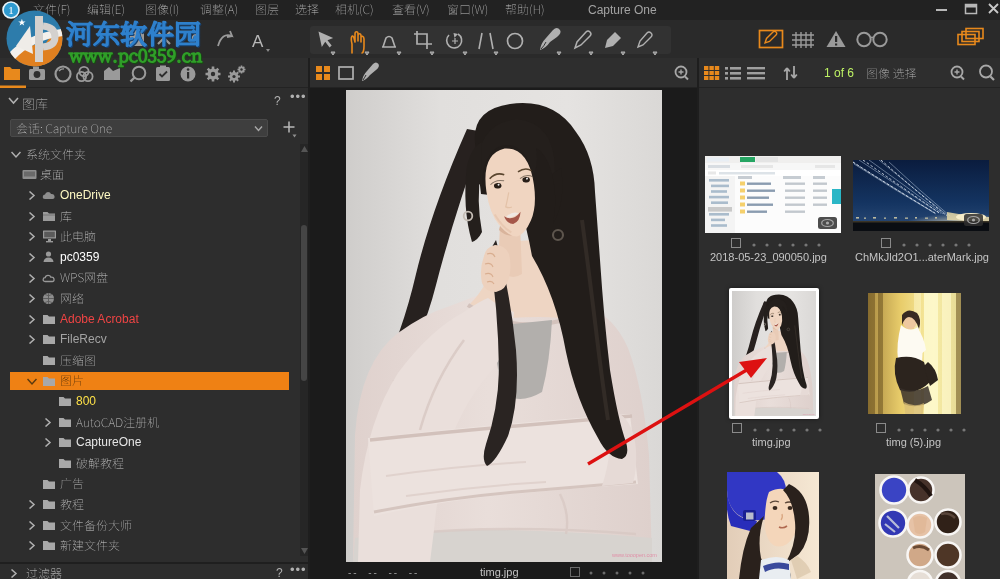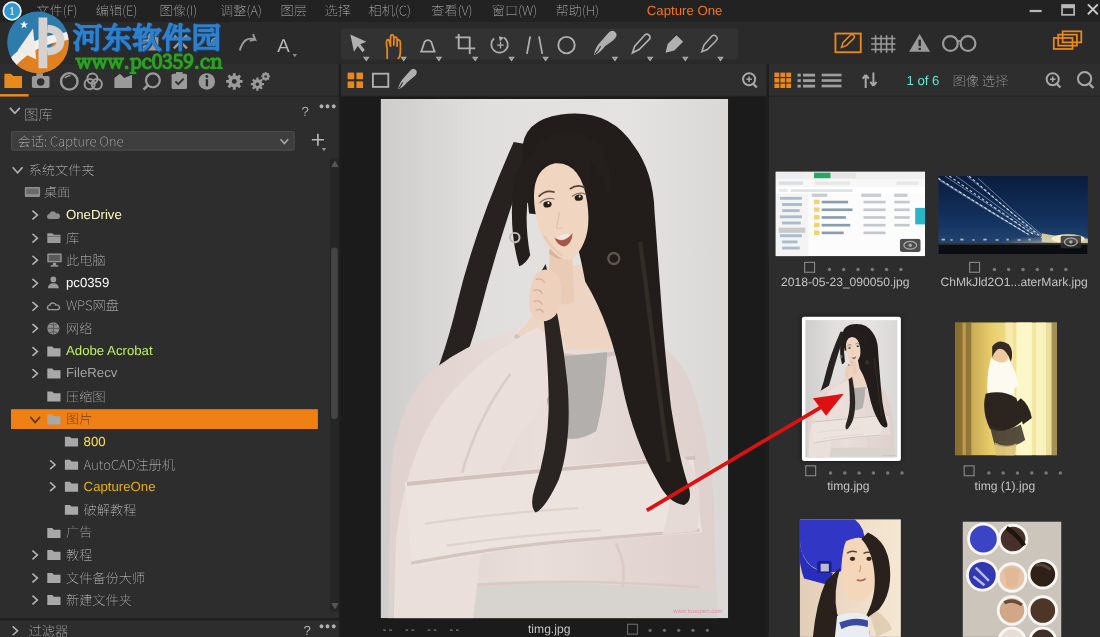--- a/index.html
+++ b/index.html
@@ -96,21 +96,21 @@
     </svg>
 <svg style="position:absolute;left:505px;top:1px;overflow:visible" width="42" height="18">
       <g transform="translate(0 13) scale(0.012000 -0.012000)" fill="#c8c8c8">
         <path transform="translate(0 0)" d="M79 740H533V711H79ZM59 472H545V442H59ZM100 611H520V581H100ZM599 786H895V757H628V299H599ZM885 786H891L897 788L915 772Q884 732 848 688Q811 643 776 603Q847 562 876 525Q905 488 906 452Q907 425 895 407Q883 389 863 379Q852 375 836 372Q820 368 808 366Q780 364 747 364Q714 364 684 367Q683 373 680 380Q677 388 672 394Q710 390 744 390Q779 389 804 391Q816 393 828 395Q839 397 849 401Q879 414 879 452Q878 484 846 520Q815 556 739 598Q768 630 794 662Q821 695 844 726Q868 756 885 781ZM303 831H332V582Q332 561 324 523Q316 485 294 440Q271 395 227 350Q183 306 111 272Q107 277 101 284Q95 290 89 294Q160 325 202 364Q245 403 266 444Q288 484 296 520Q303 557 303 582ZM483 335H513V-70H483ZM167 253H833V224H196V-18H167ZM820 253H850V35Q850 19 844 10Q838 0 821 -5Q804 -9 764 -10Q725 -10 656 -10Q655 -4 652 3Q648 10 644 17Q684 17 716 16Q747 16 768 16Q790 17 799 17Q813 18 816 22Q820 25 820 35Z"></path>
         <path transform="translate(1000 0)" d="M462 593H908V564H462ZM892 593H921Q921 593 921 588Q921 584 921 579Q921 574 921 571Q917 409 912 298Q908 187 902 118Q896 49 887 12Q878 -25 866 -40Q855 -54 840 -60Q826 -65 805 -65Q783 -66 744 -65Q706 -64 665 -61Q664 -53 662 -45Q660 -37 655 -31Q704 -35 744 -36Q785 -36 800 -36Q814 -37 823 -34Q832 -32 839 -23Q850 -11 858 26Q866 62 872 132Q878 202 883 313Q888 424 892 585ZM662 831H691Q691 726 688 620Q685 514 672 413Q658 312 628 221Q597 130 542 55Q487 -20 401 -73Q397 -68 389 -62Q381 -57 375 -53Q461 -3 515 70Q569 144 600 234Q630 323 643 422Q656 522 659 626Q662 730 662 831ZM118 775H422V125H392V746H147V61H118ZM44 58Q98 70 170 86Q242 101 324 119Q406 137 488 155L490 127Q411 109 332 91Q252 73 180 57Q108 41 51 28ZM133 553H402V523H133ZM133 333H402V304H133Z"></path>
         <path transform="translate(2000 0)" d="M244 -191Q177 -82 138 40Q99 161 99 306Q99 451 138 573Q177 695 244 804L265 790Q199 686 166 562Q132 438 132 306Q132 174 166 50Q199 -74 265 -178Z"></path>
         <path transform="translate(2299 0)" d="M110 0V726H147V404H551V726H589V0H551V371H147V0Z"></path>
         <path transform="translate(2997 0)" d="M55 -191 33 -178Q99 -74 133 50Q167 174 167 306Q167 438 133 562Q99 686 33 790L55 804Q123 695 162 573Q200 451 200 306Q200 161 162 40Q123 -82 55 -191Z"></path>
       </g>
     </svg>
-<div class="txt" style="left:588px;top:3px;font-size:12px;color:#f97316">Capture One</div>
+<div class="txt" style="left:588px;top:3px;font-size:12px;color:#a3a3a3">Capture One</div>
 <svg class="abs" style="left:2px;top:1px" width="18" height="18">
 <circle cx="9" cy="9" r="8" fill="#2f9ad0" stroke="#e8f4fa" stroke-width="1.6"></circle>
 <text x="9" y="13" font-family="Liberation Serif" font-size="11" fill="#fff" text-anchor="middle">1</text>
     </svg>
 <svg class="abs" style="left:930px;top:0" width="70" height="20">
 <rect x="6" y="9" width="11" height="2" fill="#b8b8b8"></rect>
 <rect x="35.5" y="4.5" width="11" height="9" fill="none" stroke="#b8b8b8" stroke-width="1.5"></rect>
 <rect x="35.5" y="4.5" width="11" height="3" fill="#b8b8b8"></rect>
 <path d="M59 4 L68 13 M68 4 L59 13" stroke="#c8c8c8" stroke-width="1.8"></path>
     </svg>
@@ -364,21 +364,21 @@
         <path transform="translate(0 0)" d="M427 643 458 638Q421 454 358 308Q294 163 193 63Q191 66 186 70Q182 73 177 77Q172 81 168 83Q235 146 285 232Q335 318 370 422Q405 526 427 643ZM722 640 751 635Q717 448 654 302Q590 156 487 57Q484 60 480 64Q475 67 470 70Q466 74 462 76Q532 139 582 224Q632 310 666 415Q701 520 722 640ZM200 573 225 585Q263 536 302 481Q340 426 376 370Q411 314 440 263Q469 212 488 171L462 157Q443 199 414 251Q384 303 348 359Q313 415 275 470Q237 525 200 573ZM496 572 522 583Q561 530 601 470Q641 411 678 350Q715 290 746 234Q776 178 795 133L769 121Q749 166 718 222Q688 279 651 340Q614 400 574 460Q535 520 496 572ZM100 766H893V736H130V-68H100ZM875 766H905V-15Q905 -37 897 -48Q889 -58 872 -63Q856 -66 820 -67Q784 -68 719 -67Q718 -64 716 -59Q713 -54 711 -48Q709 -43 706 -39Q741 -40 771 -40Q801 -40 822 -40Q843 -39 851 -39Q864 -38 870 -34Q875 -29 875 -16Z"></path>
         <path transform="translate(1000 0)" d="M68 195Q67 199 65 206Q63 212 61 218Q59 225 57 229Q70 231 88 250Q107 269 130 297Q142 311 166 342Q191 374 222 418Q254 461 286 512Q318 563 345 614L376 599Q312 492 240 392Q169 291 96 217V216Q96 216 92 214Q88 212 82 209Q76 206 72 202Q68 199 68 195ZM68 195V224L90 240L358 303Q358 297 360 290Q361 282 362 277Q268 253 212 239Q155 225 126 216Q98 208 86 204Q74 199 68 195ZM62 432Q61 436 59 442Q57 448 55 454Q53 461 51 465Q62 467 76 484Q89 502 105 528Q114 542 132 572Q149 601 170 642Q191 683 212 730Q234 776 251 822L280 809Q253 744 222 680Q191 616 158 558Q124 501 89 454V453Q89 453 85 451Q81 449 76 446Q70 443 66 440Q62 436 62 432ZM62 432V460L84 474L281 499Q281 492 281 484Q281 476 282 472Q213 462 172 455Q130 448 108 444Q86 440 76 438Q67 435 62 432ZM52 33Q94 42 148 54Q202 66 263 80Q324 94 387 108L389 80Q300 59 212 39Q125 19 59 2ZM487 293H890V-59H861V264H517V-59H487ZM504 17H875V-13H504ZM548 731H888V702H533ZM879 731H887L894 733L913 720Q866 618 786 538Q707 458 610 400Q513 342 413 306Q411 310 408 314Q404 319 400 324Q396 328 392 330Q491 364 587 420Q683 476 760 552Q837 628 879 723ZM586 843 616 835Q591 774 558 716Q526 657 488 606Q451 556 411 516Q409 519 404 522Q399 526 394 530Q389 533 385 535Q447 592 500 674Q552 755 586 843ZM533 688Q569 606 633 538Q697 469 780 417Q864 365 957 334Q954 331 950 327Q946 323 944 319Q941 315 939 311Q846 345 762 398Q678 452 613 522Q548 592 510 676Z"></path>
       </g>
     </svg>
 <svg class="abs" style="left:28px;top:314.8px" width="8" height="9">
       <path d="M1.5 0.5 L6 4.5 L1.5 8.5" stroke="#b0b0b0" stroke-width="1.5" fill="none"></path>
     </svg>
 <svg class="abs" style="left:42px;top:312.8px" width="14" height="12">
       <path d="M1 2 L5.5 2 L7 3.5 L13 3.5 L13 11 L1 11 Z" fill="#a8a8a8"></path>
     </svg>
-<div class="txt" style="left:60px;top:312px;color:#bef264;font-size:12px">Adobe Acrobat</div>
+<div class="txt" style="left:60px;top:312px;color:#ef4444;font-size:12px">Adobe Acrobat</div>
 <svg class="abs" style="left:28px;top:335.4px" width="8" height="9">
       <path d="M1.5 0.5 L6 4.5 L1.5 8.5" stroke="#b0b0b0" stroke-width="1.5" fill="none"></path>
     </svg>
 <svg class="abs" style="left:42px;top:333.4px" width="14" height="12">
       <path d="M1 2 L5.5 2 L7 3.5 L13 3.5 L13 11 L1 11 Z" fill="#a8a8a8"></path>
     </svg>
 <div class="txt" style="left:60px;top:332px;color:#a3a3a3;font-size:12px">FileRecv</div>
 <svg class="abs" style="left:42px;top:354.0px" width="14" height="12">
       <path d="M1 2 L5.5 2 L7 3.5 L13 3.5 L13 11 L1 11 Z" fill="#a8a8a8"></path>
     </svg>
@@ -425,21 +425,21 @@
         <path transform="translate(4925 0)" d="M183 762H409V732H183ZM50 427H951V398H50ZM169 762H198V471Q198 411 194 341Q189 271 176 198Q164 126 140 56Q115 -13 74 -73Q72 -69 68 -66Q63 -62 58 -58Q54 -55 50 -53Q90 6 114 72Q138 139 150 208Q161 278 165 345Q169 412 169 471ZM392 762H422V-9Q422 -29 415 -40Q408 -50 392 -54Q377 -58 344 -59Q312 -60 258 -60Q257 -54 253 -46Q249 -37 245 -30Q292 -31 326 -31Q361 -31 372 -30Q383 -29 388 -25Q392 -21 392 -10ZM573 762H812V732H573ZM556 762H585V473Q585 413 581 344Q577 274 566 202Q554 130 531 60Q508 -9 470 -69Q468 -66 464 -62Q460 -58 456 -54Q451 -51 447 -49Q484 10 506 76Q527 143 538 212Q549 281 552 348Q556 415 556 473ZM801 762H830V-20Q830 -42 823 -52Q816 -63 800 -66Q784 -70 750 -71Q716 -72 659 -72Q658 -68 656 -63Q653 -58 651 -52Q649 -47 646 -43Q695 -44 732 -44Q768 -44 779 -43Q791 -42 796 -38Q801 -33 801 -20Z"></path>
         <path transform="translate(5925 0)" d="M525 774H808V745H525ZM508 774H537V456Q537 395 532 326Q526 257 510 187Q494 117 462 51Q430 -15 377 -72Q375 -69 371 -66Q367 -62 362 -58Q358 -54 354 -52Q406 3 437 66Q468 130 483 197Q498 264 503 330Q508 396 508 456ZM789 774H819V42Q819 13 821 -4Q823 -22 828 -26Q840 -32 853 -32Q861 -32 872 -32Q884 -32 894 -32Q914 -32 923 -23Q928 -18 932 -10Q935 -2 936 17Q938 35 939 76Q940 117 941 173Q947 166 955 162Q963 158 970 156Q970 127 969 94Q968 62 967 36Q966 9 965 -2Q959 -39 942 -51Q932 -56 922 -58Q912 -61 897 -61Q889 -61 874 -61Q860 -61 852 -61Q841 -61 829 -58Q817 -56 807 -49Q800 -44 796 -36Q792 -27 790 -6Q789 16 789 58ZM59 608H439V578H59ZM243 831H273V-68H243ZM243 596 270 588Q255 527 232 462Q208 397 179 335Q150 273 119 220Q88 167 57 131Q53 136 46 143Q40 150 35 154Q65 189 96 239Q127 289 155 348Q183 408 206 472Q229 535 243 596ZM268 464Q279 454 303 430Q327 406 354 378Q382 349 405 324Q428 300 437 289L413 263Q402 277 380 302Q358 328 332 357Q306 386 283 410Q260 435 247 447Z"></path>
       </g>
     </svg>
 <svg class="abs" style="left:44px;top:438.4px" width="8" height="9">
       <path d="M1.5 0.5 L6 4.5 L1.5 8.5" stroke="#b0b0b0" stroke-width="1.5" fill="none"></path>
     </svg>
 <svg class="abs" style="left:58px;top:436.4px" width="14" height="12">
       <path d="M1 2 L5.5 2 L7 3.5 L13 3.5 L13 11 L1 11 Z" fill="#a8a8a8"></path>
     </svg>
-<div class="txt" style="left:76px;top:435px;color:#eab308;font-size:12px">CaptureOne</div>
+<div class="txt" style="left:76px;top:435px;color:#e5e5e5;font-size:12px">CaptureOne</div>
 <svg class="abs" style="left:58px;top:457.0px" width="14" height="12">
       <path d="M1 2 L5.5 2 L7 3.5 L13 3.5 L13 11 L1 11 Z" fill="#a8a8a8"></path>
     </svg>
 <svg style="position:absolute;left:76px;top:455px;overflow:visible" width="50" height="18">
       <g transform="translate(0 13) scale(0.012000 -0.012000)" fill="#d6d6d6">
         <path transform="translate(0 0)" d="M59 768H381V739H59ZM148 464H349V60H148V89H320V434H148ZM199 757 229 752Q213 658 190 572Q166 485 134 411Q103 337 63 279Q61 282 56 286Q51 289 46 292Q41 296 37 298Q99 381 138 501Q177 621 199 757ZM133 464H162V-26H133ZM458 667H909V637H458ZM903 667H910L916 669L936 660Q921 614 904 564Q886 513 869 479L843 489Q859 521 875 568Q891 616 903 659ZM657 830H686V428H657ZM442 667H472V422Q472 368 468 305Q464 242 453 176Q442 111 420 48Q399 -14 364 -68Q362 -66 357 -63Q352 -60 348 -57Q343 -54 339 -53Q374 0 394 60Q415 121 425 184Q435 247 438 308Q442 369 442 422ZM454 437H865V408H454ZM855 437H861L868 439L886 429Q851 302 784 204Q716 105 630 37Q545 -31 456 -68Q453 -63 447 -55Q441 -47 436 -43Q523 -9 606 56Q690 122 756 216Q823 310 855 429ZM516 426Q552 313 614 220Q676 126 762 58Q847 -9 951 -45Q948 -48 944 -52Q940 -57 936 -62Q933 -66 930 -70Q773 -11 660 116Q546 243 488 418Z"></path>
         <path transform="translate(1000 0)" d="M135 580H436V551H135ZM136 395H437V366H136ZM134 203H435V174H134ZM583 359H923V329H583ZM190 745H385V716H190ZM516 780H905V751H516ZM507 176H953V146H507ZM723 470H753V-68H723ZM274 569H303V-27H274ZM891 780H920Q920 780 920 774Q920 767 919 762Q915 676 910 624Q904 572 897 546Q890 519 879 508Q871 499 860 495Q850 491 831 491Q817 490 787 491Q757 492 724 494Q723 501 722 509Q720 517 716 523Q752 520 784 520Q815 519 825 519Q837 518 844 520Q852 521 856 526Q864 535 870 561Q876 587 881 638Q886 690 891 774ZM609 463 639 457Q623 387 596 323Q568 259 534 213Q531 215 526 218Q521 221 516 224Q511 227 506 228Q542 273 568 334Q593 396 609 463ZM210 831 239 825Q221 759 195 697Q169 635 138 581Q107 527 71 485Q69 488 64 491Q59 494 54 498Q48 501 44 503Q100 563 142 650Q185 736 210 831ZM120 580H149V313Q149 270 146 220Q143 169 135 118Q127 66 111 18Q95 -31 69 -72Q67 -69 62 -66Q57 -64 52 -61Q48 -58 44 -57Q78 -3 94 62Q110 126 115 192Q120 257 120 313ZM427 580H455V-22Q455 -38 450 -46Q445 -55 432 -59Q420 -63 396 -64Q371 -65 329 -65Q328 -59 325 -51Q322 -43 318 -37Q353 -38 378 -38Q403 -38 411 -37Q427 -37 427 -22ZM681 772H712Q702 708 680 649Q659 590 620 543Q582 496 521 466Q517 471 510 476Q504 482 499 486Q559 514 596 559Q633 604 653 659Q673 714 681 772ZM375 745H381L387 747L408 733Q397 702 382 670Q368 639 352 610Q337 581 322 559Q318 563 310 567Q303 571 297 572Q312 594 326 622Q341 651 354 682Q367 712 375 738Z"></path>
         <path transform="translate(2000 0)" d="M128 425H446V396H128ZM94 712H426V682H94ZM49 552H530V523H49ZM245 831H275V535H245ZM504 809 533 800Q460 616 344 478Q227 339 75 247Q73 250 68 254Q63 259 58 263Q53 267 49 270Q204 356 320 494Q435 631 504 809ZM273 287H302V-26Q302 -44 296 -52Q291 -61 277 -65Q262 -69 232 -70Q201 -71 152 -71Q151 -65 148 -57Q144 -49 139 -42Q185 -43 215 -43Q245 -43 256 -42Q267 -41 270 -38Q273 -35 273 -26ZM441 425H448L454 427L476 414Q440 372 390 334Q339 295 292 270Q288 275 282 280Q277 284 272 287Q303 304 334 326Q366 348 394 372Q422 397 441 419ZM50 170Q109 177 188 186Q267 196 358 208Q449 219 541 231V202Q453 191 364 180Q276 168 197 158Q118 147 56 139ZM607 641H952V612H607ZM646 830 676 825Q659 737 634 655Q610 573 579 502Q548 430 510 375Q507 377 502 380Q497 384 492 387Q486 390 482 392Q521 446 552 516Q583 586 606 666Q630 746 646 830ZM855 631 885 626Q858 452 809 320Q760 187 678 91Q597 -5 472 -72Q470 -68 466 -64Q463 -59 459 -54Q455 -50 451 -47Q575 15 655 108Q735 202 782 332Q830 462 855 631ZM617 608Q641 459 684 328Q728 198 796 101Q863 4 957 -47Q953 -50 948 -54Q944 -58 940 -62Q937 -67 934 -71Q839 -15 771 84Q703 184 659 316Q615 449 590 603Z"></path>
         <path transform="translate(3000 0)" d="M662 369H691V-28H662ZM423 380H935V351H423ZM374 -10H957V-39H374ZM446 193H915V164H446ZM495 755V524H864V755ZM466 784H893V495H466ZM240 758H270V-67H240ZM57 548H415V519H57ZM241 539 265 530Q249 478 226 422Q202 366 174 312Q146 258 116 212Q87 165 58 133Q55 138 48 145Q42 152 37 156Q65 186 94 230Q124 274 152 326Q180 378 203 433Q226 488 241 539ZM381 812 406 789Q365 772 308 756Q251 741 188 729Q126 717 68 708Q67 713 64 720Q60 726 57 732Q114 742 176 754Q237 766 292 781Q346 796 381 812ZM266 430Q276 421 296 400Q317 380 342 356Q366 332 386 311Q406 290 414 280L393 256Q384 268 365 290Q346 313 323 338Q300 363 280 384Q260 406 248 416Z"></path>
       </g>
@@ -654,21 +654,21 @@
 <g stroke="#a8a8a8" stroke-width="1.8" fill="#a8a8a8">
 <path d="M88 22 L88 10 M88 10 l-2.8 3.5 M88 10 l2.8 3.5" fill="none"></path>
 <path d="M95 8 L95 20 M95 20 l-2.8 -3.5 M95 20 l2.8 -3.5" fill="none"></path>
 </g>
 <circle cx="258" cy="14" r="5.5" fill="none" stroke="#a8a8a8" stroke-width="1.8"></circle>
 <path d="M258 11.5 L258 16.5 M255.5 14 L260.5 14" stroke="#a8a8a8" stroke-width="1.4"></path>
 <path d="M262 18.5 L265 21.5" stroke="#a8a8a8" stroke-width="2"></path>
 <circle cx="287" cy="13.5" r="6" fill="none" stroke="#a8a8a8" stroke-width="1.8"></circle>
 <path d="M291.5 18.5 L295 22" stroke="#a8a8a8" stroke-width="2.2"></path>
 </svg>
-<div class="txt" style="left:824px;top:66px;color:#5eead4;font-size:12px">1 of 6</div>
+<div class="txt" style="left:824px;top:66px;color:#bef264;font-size:12px">1 of 6</div>
 <svg style="position:absolute;left:866px;top:65px;overflow:visible" width="53" height="18">
       <g transform="translate(0 13) scale(0.012000 -0.012000)" fill="#bebebe">
         <path transform="translate(0 0)" d="M96 781H904V-70H874V752H126V-70H96ZM110 7H896V-22H110ZM392 290 407 314Q445 306 488 294Q530 281 568 266Q607 252 632 239L618 213Q592 226 554 241Q515 256 473 269Q431 282 392 290ZM422 708 450 699Q422 652 384 608Q347 565 305 528Q263 491 220 462Q218 465 213 468Q208 472 203 476Q198 479 194 481Q260 522 322 582Q383 641 422 708ZM692 629H699L705 631L723 619Q686 556 626 505Q565 454 492 414Q418 375 340 347Q263 319 190 302Q188 306 186 311Q183 316 180 320Q177 325 174 327Q246 342 322 368Q398 395 470 432Q541 470 599 518Q657 565 692 622ZM353 589Q398 528 472 478Q547 427 638 391Q729 355 824 337Q820 333 814 326Q809 319 806 312Q712 332 620 370Q528 408 452 460Q376 513 329 577ZM372 629H703V600H354ZM284 164 300 189Q350 183 406 173Q462 163 517 151Q572 139 620 126Q668 114 702 102L687 75Q641 91 573 108Q505 125 429 140Q353 156 284 164Z"></path>
         <path transform="translate(1000 0)" d="M464 759H707V729H464ZM388 590V451H857V590ZM359 620H886V422H359ZM520 378 540 394Q590 358 623 309Q656 260 673 206Q690 153 692 103Q694 53 682 14Q671 -25 648 -44Q631 -60 614 -64Q597 -68 574 -68Q545 -68 509 -65Q508 -60 506 -52Q503 -43 500 -37Q520 -39 538 -40Q556 -41 569 -41Q586 -41 600 -39Q613 -37 626 -25Q646 -9 656 26Q665 61 662 106Q660 152 644 202Q628 251 598 297Q567 343 520 378ZM600 306 623 293Q586 256 530 218Q474 181 414 150Q353 119 301 100Q297 106 291 113Q285 120 280 124Q333 141 394 170Q454 198 509 234Q564 270 600 306ZM650 207 672 195Q631 146 567 100Q503 55 432 18Q361 -18 295 -40Q291 -34 286 -27Q281 -20 276 -16Q342 4 413 38Q484 73 547 117Q610 161 650 207ZM862 359 884 338Q852 315 812 292Q772 268 731 247Q690 226 655 210L637 228Q672 244 714 267Q755 290 794 314Q834 339 862 359ZM502 830 533 825Q496 754 433 672Q370 591 281 523Q279 526 275 530Q271 533 267 536Q263 539 259 541Q317 583 364 634Q411 684 446 735Q481 786 502 830ZM698 759H704L710 761L730 748Q710 707 680 666Q651 625 624 596Q621 601 616 606Q610 610 605 613Q622 631 640 655Q657 679 672 704Q688 730 698 752ZM754 272Q772 216 802 164Q832 113 872 74Q912 34 958 12Q952 7 946 0Q940 -8 935 -14Q865 24 810 100Q756 175 727 263ZM613 608H642V613Q642 587 637 553Q632 519 615 480Q598 442 562 402Q526 363 466 325Q405 287 313 255Q310 260 304 266Q299 273 292 278Q382 308 441 344Q500 380 535 418Q570 456 586 492Q603 529 608 560Q613 591 613 613ZM291 827 320 819Q289 735 249 656Q209 576 162 506Q116 437 65 381Q63 384 59 388Q55 393 51 398Q47 402 43 405Q93 457 138 525Q184 593 224 670Q263 747 291 827ZM180 574 207 602 209 601V-66H180Z"></path>
         <path transform="translate(2220 0)" d="M324 473H942V443H324ZM436 678H900V649H436ZM616 828H647V453H616ZM471 801 500 795Q480 723 448 656Q416 590 379 543Q377 545 372 548Q366 551 360 554Q355 557 351 558Q391 605 422 669Q452 733 471 801ZM690 466H720V155Q720 139 727 134Q734 130 759 130Q764 130 780 130Q796 130 816 130Q835 130 852 130Q870 130 877 130Q893 130 901 138Q909 147 912 176Q915 204 916 263Q920 260 924 257Q929 254 934 252Q940 251 945 249Q943 189 938 157Q933 125 920 112Q906 100 880 100Q876 100 858 100Q841 100 820 100Q798 100 780 100Q763 100 759 100Q732 100 717 104Q702 108 696 120Q690 132 690 155ZM520 458H550Q544 388 530 330Q515 273 488 227Q462 181 418 146Q375 112 310 88Q308 92 304 96Q301 100 297 104Q293 108 290 110Q353 132 395 164Q437 197 462 240Q488 284 501 338Q514 393 520 458ZM78 777 100 792Q132 768 163 738Q194 709 220 680Q247 650 263 625L239 608Q224 633 198 663Q171 693 140 723Q109 753 78 777ZM231 449V58H201V420H66V449ZM229 74Q252 74 272 58Q293 42 330 19Q377 -7 439 -15Q501 -23 582 -23Q646 -23 714 -21Q782 -19 846 -16Q910 -13 960 -10Q958 -13 956 -19Q954 -25 952 -31Q951 -37 950 -43Q919 -45 872 -46Q825 -48 772 -50Q719 -51 669 -52Q619 -53 583 -53Q498 -53 432 -44Q366 -35 318 -6Q290 11 268 28Q246 46 229 46Q210 46 186 32Q163 19 136 -5Q109 -29 79 -60L58 -35Q90 -5 120 20Q149 45 177 60Q205 74 229 74Z"></path>
         <path transform="translate(3220 0)" d="M46 285Q103 305 184 334Q266 362 352 393L357 363Q278 335 199 306Q120 277 59 255ZM52 617H362V587H52ZM202 830H231V-15Q231 -34 224 -44Q218 -53 204 -57Q191 -61 164 -62Q137 -63 90 -63Q89 -57 86 -48Q83 -40 79 -33Q117 -34 146 -34Q175 -34 183 -34Q202 -33 202 -16ZM391 764H872V734H391ZM863 764H869L876 766L895 754Q859 684 802 626Q744 568 674 523Q603 478 528 445Q452 412 378 392Q376 398 370 406Q365 413 360 418Q432 436 506 467Q581 498 650 541Q718 584 774 638Q829 693 863 757ZM480 755Q523 670 596 602Q668 535 762 488Q855 442 962 418Q959 415 955 410Q951 406 948 402Q945 397 942 392Q836 419 742 468Q647 517 573 586Q499 656 455 744ZM422 310H872V280H422ZM369 142H952V113H369ZM641 408H671V-73H641Z"></path>
       </g>
     </svg>
 <svg class="abs" style="left:705px;top:156px" width="136" height="77" viewBox="0 0 136 77">
 <rect width="136" height="77" fill="#fcfcfc"></rect>
@@ -853,21 +853,21 @@
     <svg class="abs" style="left:896px;top:427px" width="70" height="6">
       <g fill="#777">
         <circle cx="3" cy="3" r="1.6"></circle>
         <circle cx="16" cy="3" r="1.6"></circle>
         <circle cx="29" cy="3" r="1.6"></circle>
         <circle cx="42" cy="3" r="1.6"></circle>
         <circle cx="55" cy="3" r="1.6"></circle>
         <circle cx="68" cy="3" r="1.6"></circle>
       </g>
     </svg>
-<div class="txt" style="left:886px;top:436px;color:#c4c4c4;font-size:11px">timg (1).jpg</div>
+<div class="txt" style="left:886px;top:436px;color:#c4c4c4;font-size:11px">timg (5).jpg</div>
 <svg class="abs" style="left:727px;top:472px" width="92" height="107" viewBox="0 0 92 107">
 <defs>
         <linearGradient id="hl" x1="0" y1="0" x2="1" y2="0">
 <stop offset="0%" stop-color="#e2cdb8"></stop>
           <stop offset="100%" stop-color="#f6e8d4"></stop>
         </linearGradient>
       </defs>
 <rect width="92" height="107" fill="url(#hl)"></rect>
 <path d="M0 0 L50 0 Q60 8 59 22 Q57 40 44 46 Q24 52 10 42 Q0 33 0 18 Z" fill="#3137c4"></path>
 <path d="M0 20 Q2 40 16 46 L30 49 L27 60 L4 54 Q-2 38 0 20 Z" fill="#282dba"></path>

